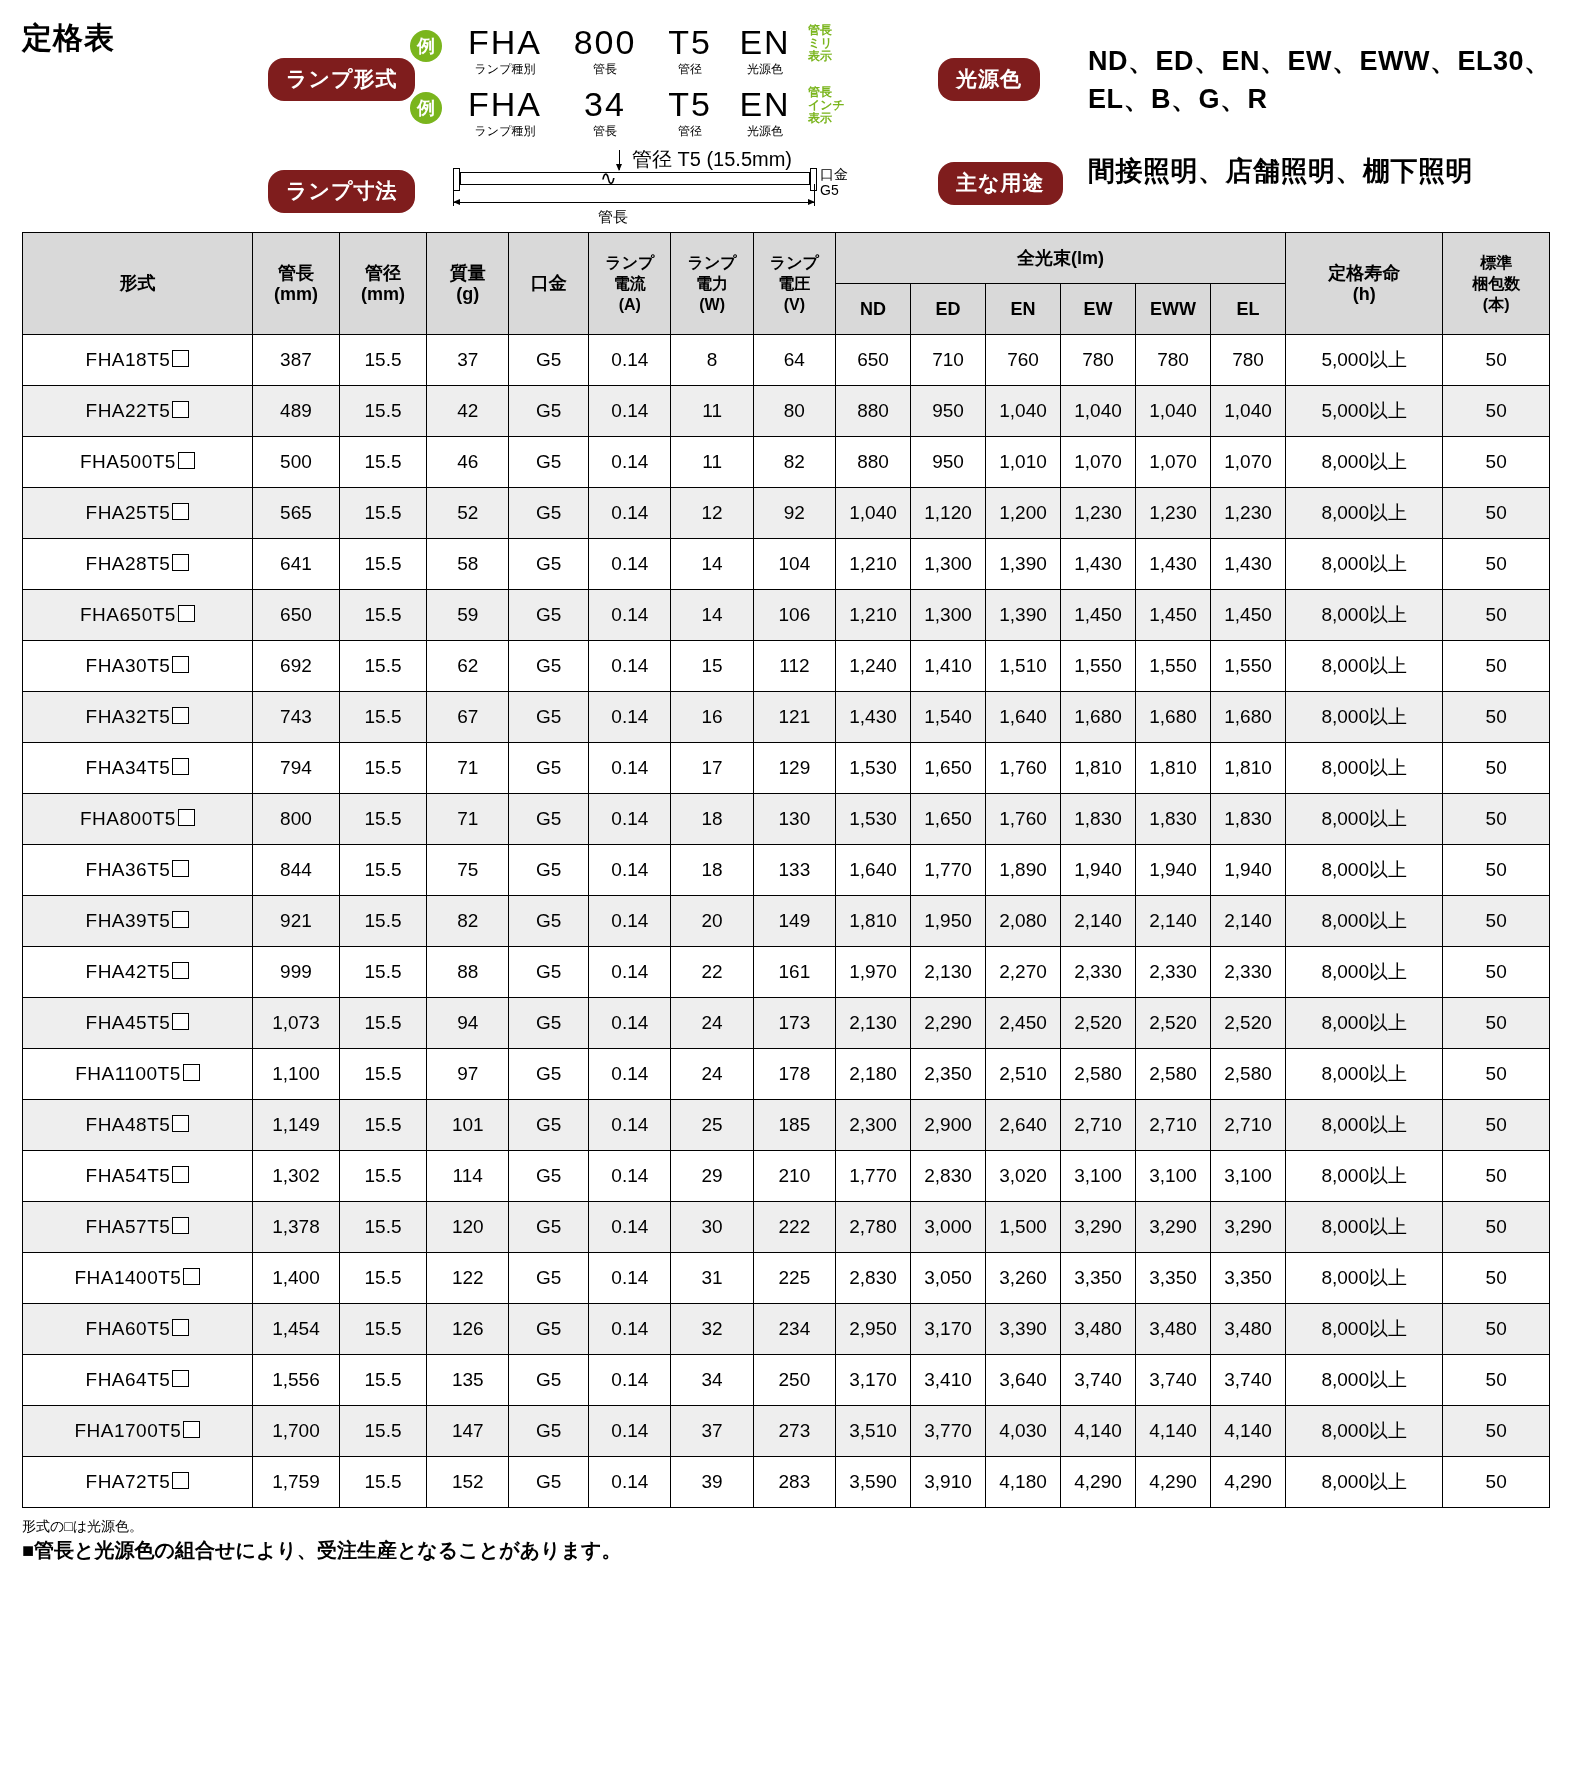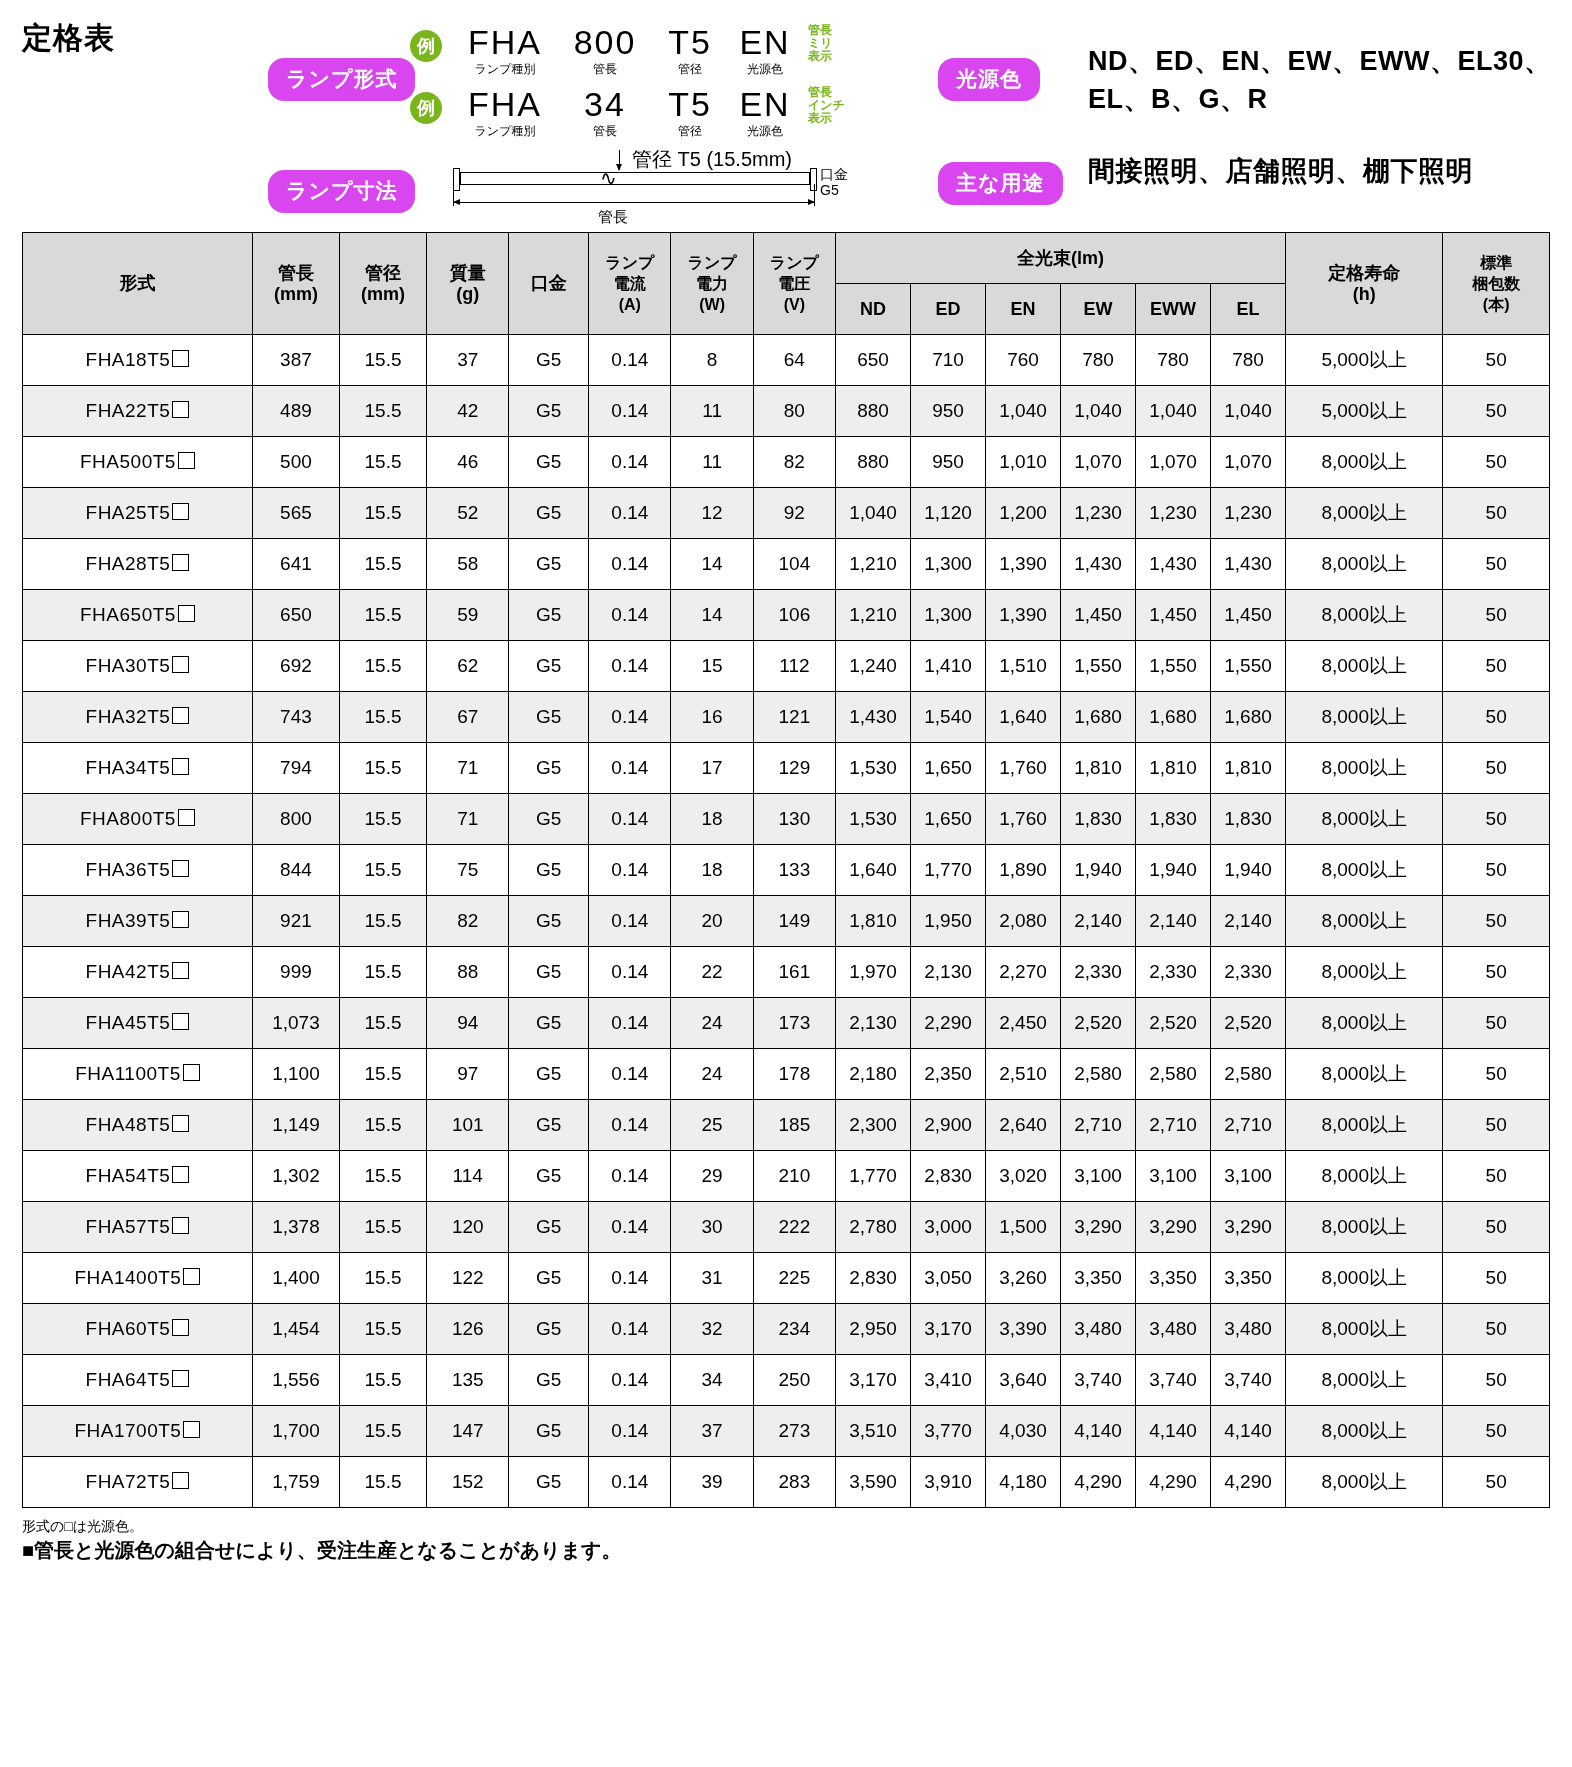--- a/index.html
+++ b/index.html
@@ -31,21 +31,21 @@
     letter-spacing: 1px;
   }
 
   .header-area {
     position: relative;
     height: 232px;
   }
 
   .pill {
     display: inline-block;
-    background: #d946ef;
+    background: #7f1d1d;
     color: #ffffff;
     font-weight: bold;
     font-size: 21px;
     border-radius: 16px;
     padding: 7px 18px 8px 18px;
     text-align: center;
     letter-spacing: 1px;
     white-space: nowrap;
   }
 

